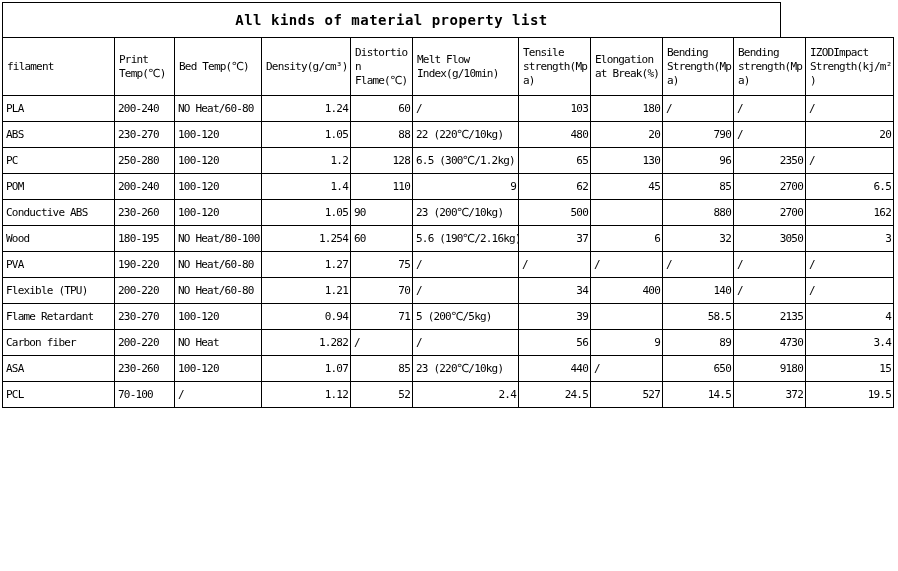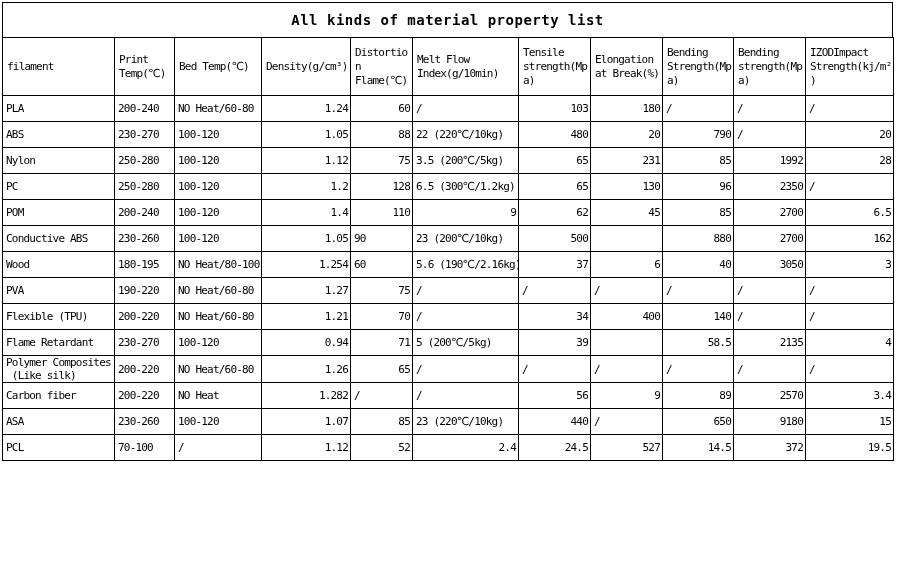--- a/index.html
+++ b/index.html
@@ -2,21 +2,21 @@
 <html><head>
 <meta charset="utf-8">
 <style>
   html,body{margin:0;padding:0;}
   body{
     width:898px;height:571px;overflow:hidden;background:#ffffff;
     font-family:"DejaVu Sans Mono","DejaVu Sans",monospace;color:#000;
   }
   .sheet{position:absolute;left:2px;top:2px;width:891px;}
   .title-row{
-    box-sizing:border-box;width:891px;height:35px;
+    box-sizing:border-box;width:779px;height:35px;
     border:1px solid #000;border-bottom:none;
     display:flex;align-items:center;justify-content:center;
   }
   .title-text{
     font-weight:bold;font-size:14px;letter-spacing:0.5px;white-space:nowrap;
   }
   table{
     border-collapse:collapse;table-layout:fixed;width:891px;background:#fff;
   }
   th,td{
@@ -105,33 +105,20 @@
           <td class="ar">1.05</td>
           <td class="ar">88</td>
           <td class="al">22 (220℃/10kg)</td>
           <td class="ar">480</td>
           <td class="ar">20</td>
           <td class="ar">790</td>
           <td class="al">/</td>
           <td class="ar">20</td>
         </tr>
         <tr>
-          <td class="al c0">Nylon</td>
-          <td class="al">250-280</td>
-          <td class="al">100-120</td>
-          <td class="ar">1.12</td>
-          <td class="ar">75</td>
-          <td class="al">3.5 (200℃/5kg)</td>
-          <td class="ar">65</td>
-          <td class="ar">231</td>
-          <td class="ar">85</td>
-          <td class="ar">1992</td>
-          <td class="ar">28</td>
-        </tr>
-        <tr>
           <td class="al c0">PC</td>
           <td class="al">250-280</td>
           <td class="al">100-120</td>
           <td class="ar">1.2</td>
           <td class="ar">128</td>
           <td class="al">6.5 (300℃/1.2kg)</td>
           <td class="ar">65</td>
           <td class="ar">130</td>
           <td class="ar">96</td>
           <td class="ar">2350</td>
@@ -165,21 +152,21 @@
         </tr>
         <tr>
           <td class="al c0">Wood</td>
           <td class="al">180-195</td>
           <td class="al">NO Heat/80-100</td>
           <td class="ar">1.254</td>
           <td class="al">60</td>
           <td class="al">5.6 (190℃/2.16kg)</td>
           <td class="ar">37</td>
           <td class="ar">6</td>
-          <td class="ar">40</td>
+          <td class="ar">32</td>
           <td class="ar">3050</td>
           <td class="ar">3</td>
         </tr>
         <tr>
           <td class="al c0">PVA</td>
           <td class="al">190-220</td>
           <td class="al">NO Heat/60-80</td>
           <td class="ar">1.27</td>
           <td class="ar">75</td>
           <td class="al">/</td>
@@ -209,44 +196,30 @@
           <td class="ar">0.94</td>
           <td class="ar">71</td>
           <td class="al">5 (200℃/5kg)</td>
           <td class="ar">39</td>
           <td class="al"></td>
           <td class="ar">58.5</td>
           <td class="ar">2135</td>
           <td class="ar">4</td>
         </tr>
         <tr>
-          <td class="al c0">Polymer Composites
- (Like silk)</td>
-          <td class="al">200-220</td>
-          <td class="al">NO Heat/60-80</td>
-          <td class="ar">1.26</td>
-          <td class="ar">65</td>
-          <td class="al">/</td>
-          <td class="al">/</td>
-          <td class="al">/</td>
-          <td class="al">/</td>
-          <td class="al">/</td>
-          <td class="al">/</td>
-        </tr>
-        <tr>
           <td class="al c0">Carbon fiber</td>
           <td class="al">200-220</td>
           <td class="al">NO Heat</td>
           <td class="ar">1.282</td>
           <td class="al">/</td>
           <td class="al">/</td>
           <td class="ar">56</td>
           <td class="ar">9</td>
           <td class="ar">89</td>
-          <td class="ar">2570</td>
+          <td class="ar">4730</td>
           <td class="ar">3.4</td>
         </tr>
         <tr>
           <td class="al c0">ASA</td>
           <td class="al">230-260</td>
           <td class="al">100-120</td>
           <td class="ar">1.07</td>
           <td class="ar">85</td>
           <td class="al">23 (220℃/10kg)</td>
           <td class="ar">440</td>

